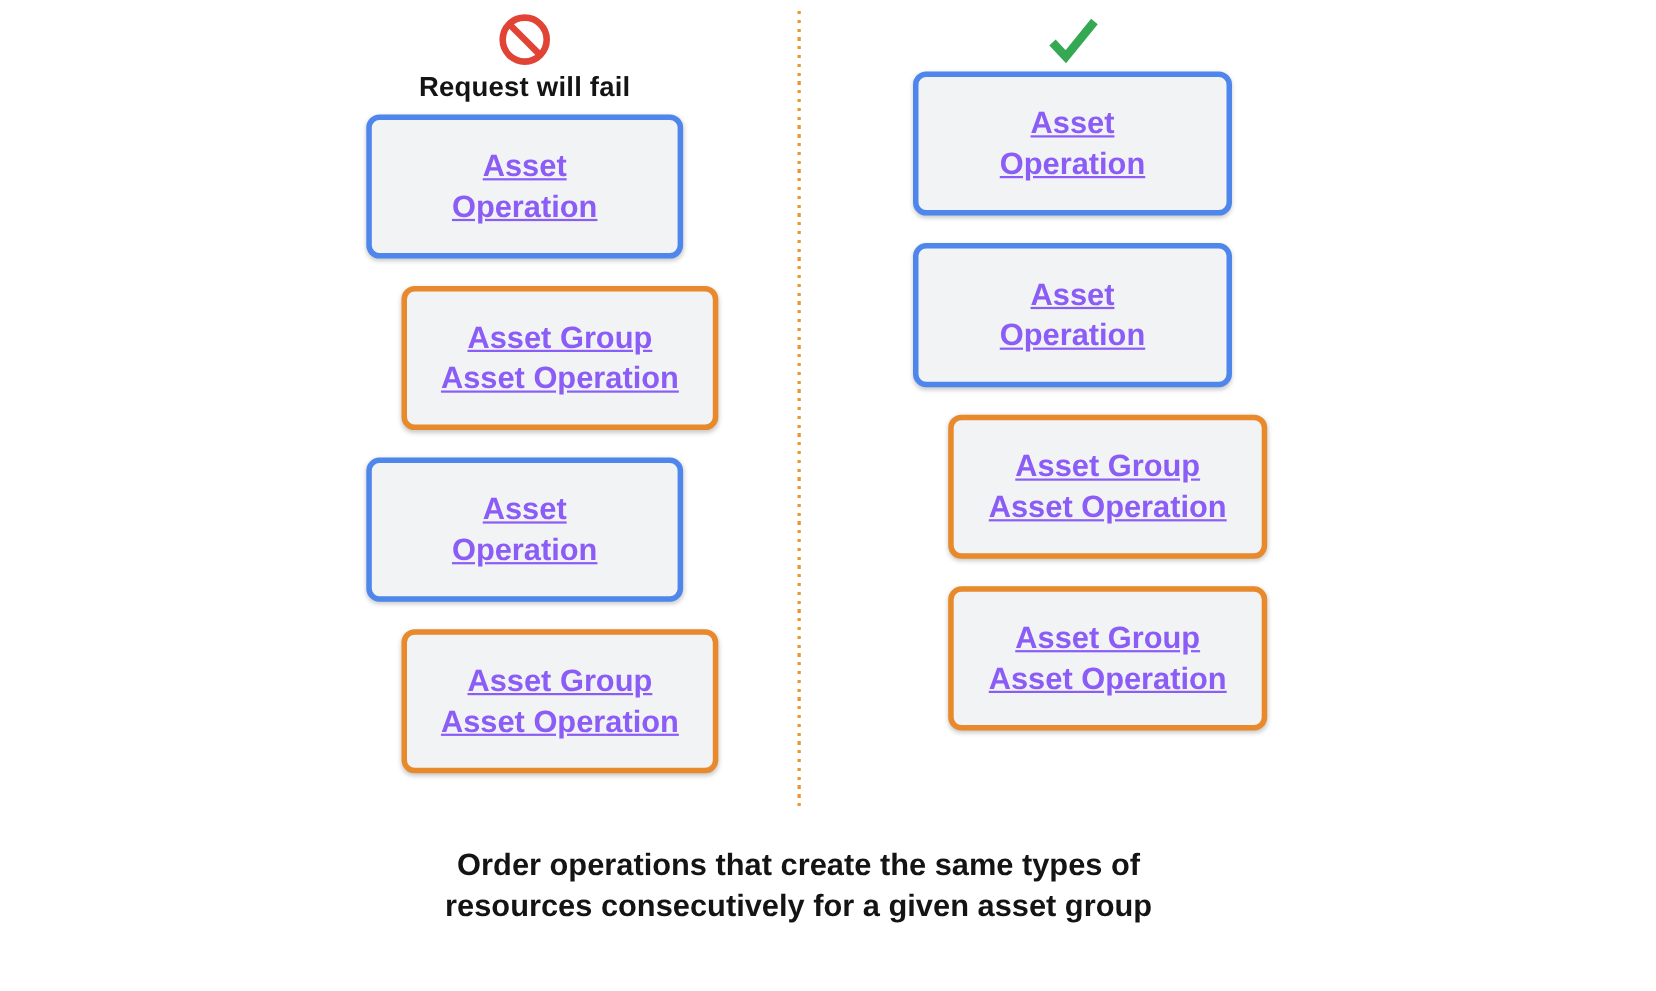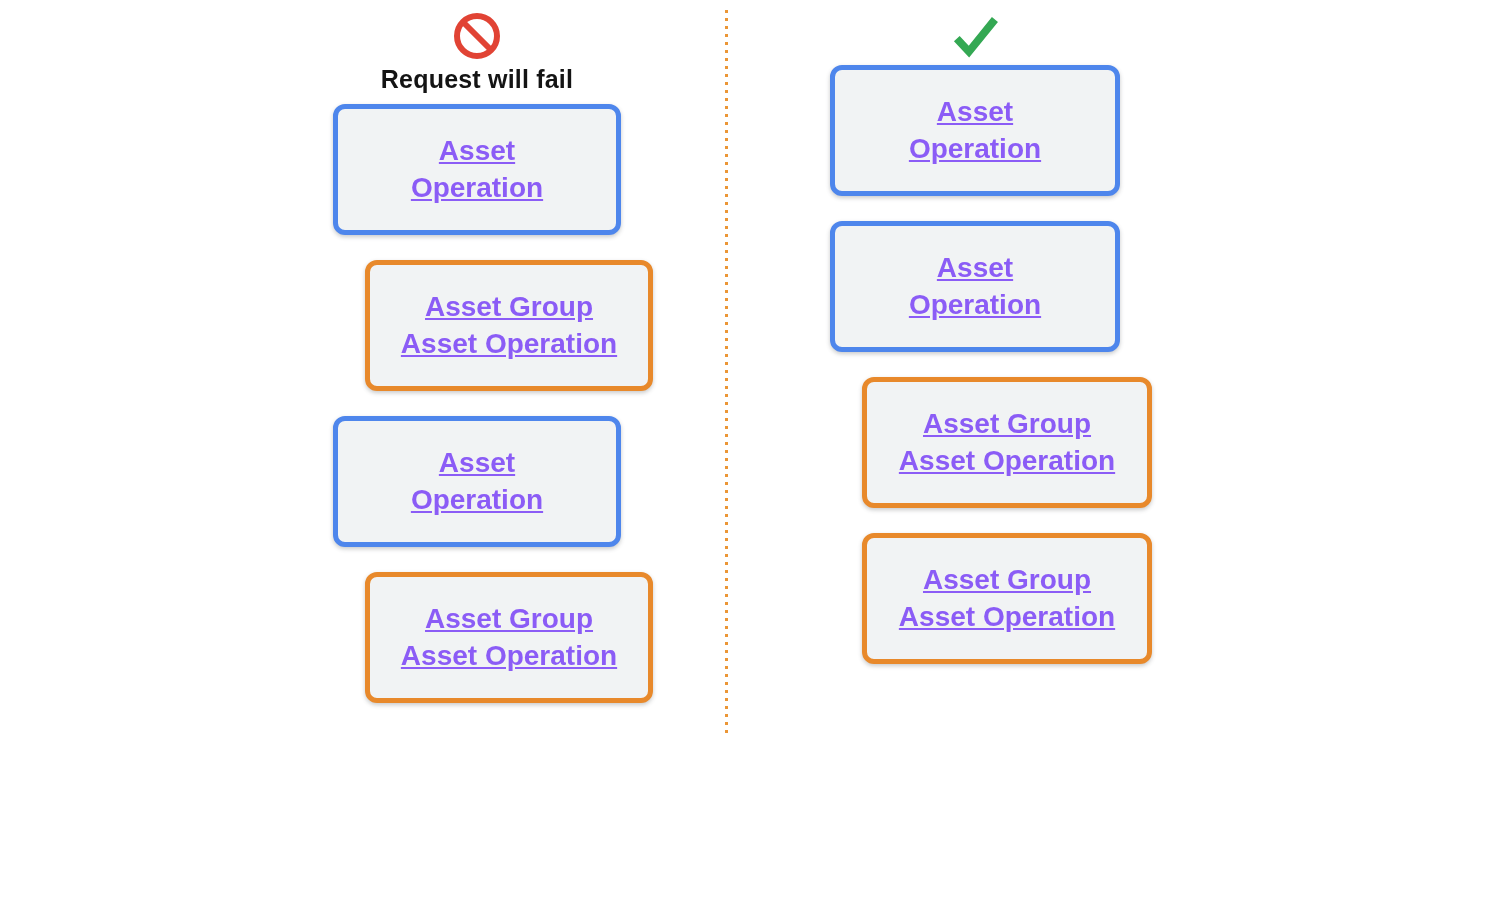--- a/index.html
+++ b/index.html
@@ -134,14 +134,18 @@
 Operation</div>
       <div class="op-box blue">Asset
 Operation</div>
       <div class="op-box orange">Asset Group
 Asset Operation</div>
       <div class="op-box orange">Asset Group
 Asset Operation</div>
     </div>
   </div>
 
+  <div class="caption">
+    <div>Order operations that create the same types of</div>
+    <div>resources consecutively for a given asset group</div>
+  </div>
 
 </div>
 
 </body></html>

